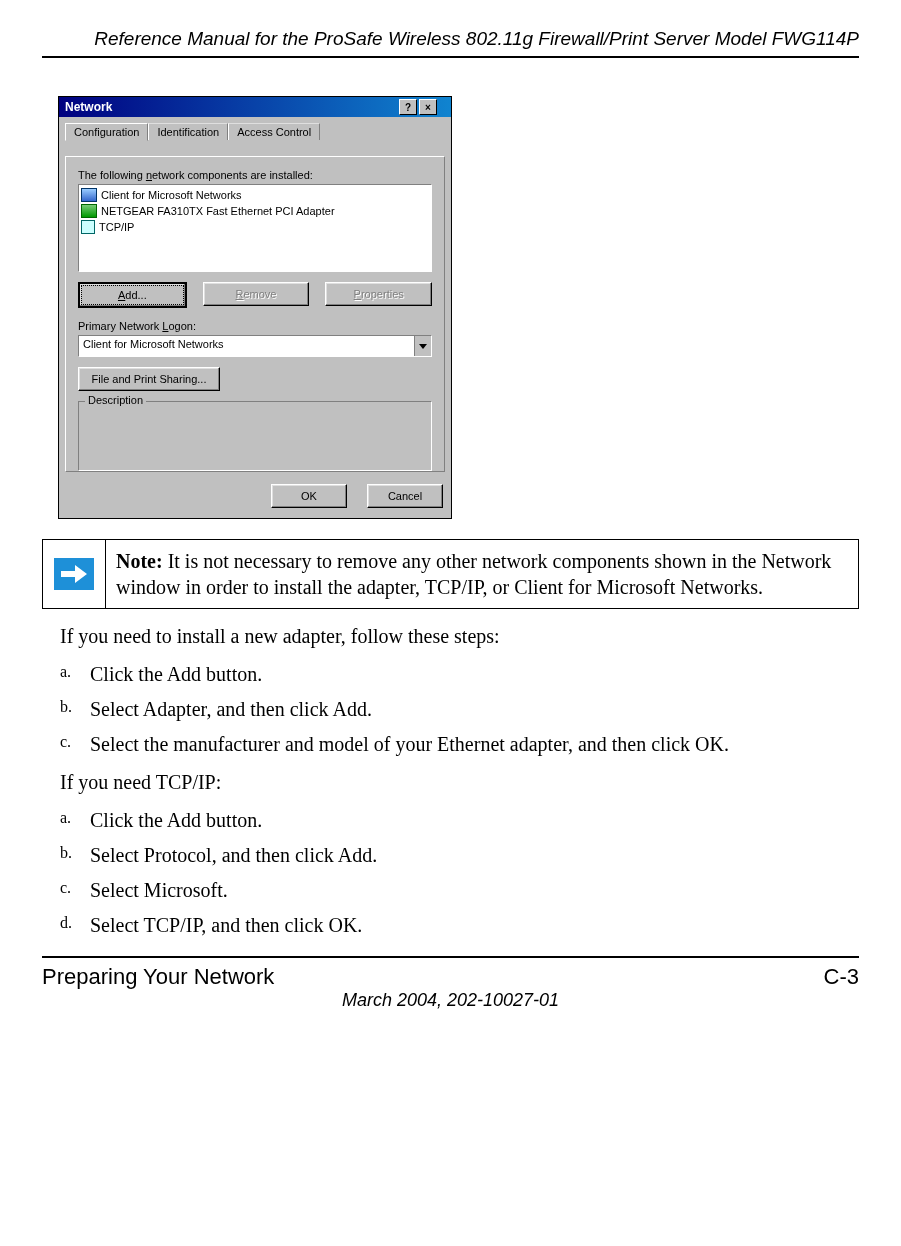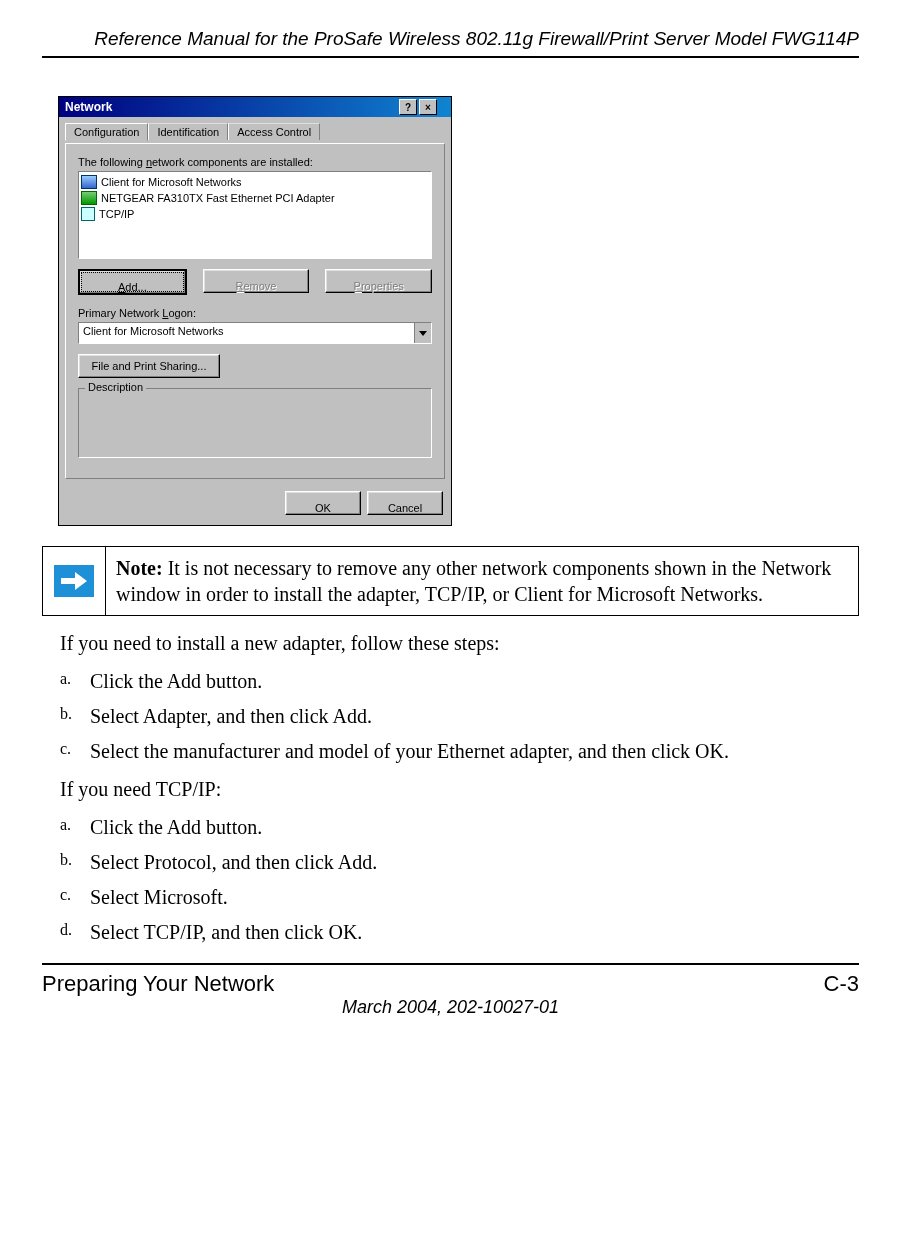--- a/index.html
+++ b/index.html
@@ -4,46 +4,46 @@
 <style>
   html,body{margin:0;padding:0;background:#fff;font-family:"Times New Roman",Times,serif;color:#000}
   .page{width:901px;height:1246px;position:relative;box-sizing:border-box;padding:28px 42px 0 42px}
   .running-head{font-style:italic;font-size:19px;text-align:right;font-family:Arial,Helvetica,sans-serif;margin-bottom:6px}
   .hr-top{border:none;border-top:2px solid #000;margin:0 0 38px 0}
   .dialog-wrap{margin-left:16px;margin-bottom:20px}
   .dialog{width:392px;background:#c0c0c0;border:1px solid #000;font-family:"MS Sans Serif",Tahoma,Arial,sans-serif;font-size:11px;color:#000}
   .titlebar{background:linear-gradient(to right,#000080,#1084d0);color:#fff;display:flex;align-items:center;justify-content:space-between;padding:2px 14px 2px 6px;font-weight:bold;font-size:12px}
   .titlebar-btns{display:flex;gap:2px}
   .tbtn{width:16px;height:14px;background:#c0c0c0;border:1px solid #fff;border-right-color:#000;border-bottom-color:#000;display:flex;align-items:center;justify-content:center;font-family:Arial;font-size:10px;font-weight:bold;color:#000}
-  .tabs{display:flex;margin:6px 6px 3px 6px}
+  .tabs{display:flex;margin:6px 6px 16px 6px}
   .tab{background:#c0c0c0;border:1px solid #fff;border-bottom:none;border-right-color:#808080;padding:2px 8px;font-size:11px;position:relative}
   .tab.active{border-bottom:1px solid #c0c0c0;z-index:2;margin-bottom:-1px}
   .tab:not(.active){border-top-color:#dfdfdf}
-  .panel{margin:0 6px 6px 6px;border:1px solid #fff;border-top-color:#fff;border-left-color:#fff;border-right-color:#808080;border-bottom-color:#808080;padding:12px 12px 20px 12px}
+  .panel{margin:0 6px 6px 6px;border:1px solid #fff;border-top-color:#fff;border-left-color:#fff;border-right-color:#808080;border-bottom-color:#808080;padding:12px 12px 0 12px}
   .lbl{font-size:11px;margin-bottom:3px}
   .listbox{background:#fff;border:1px solid #808080;border-right-color:#fff;border-bottom-color:#fff;height:82px;padding:2px;overflow:hidden}
   .li{display:flex;align-items:center;gap:4px;font-size:11px;padding:1px 0}
   .ico{width:14px;height:12px;display:inline-block}
   .ico-client{background:linear-gradient(#9cf,#36c);border:1px solid #036}
   .ico-nic{background:linear-gradient(#7c7,#090);border:1px solid #060}
   .ico-tcp{width:12px;height:12px;border:1px solid #066;background:#cff;position:relative}
   .btnrow{display:flex;gap:16px;margin:10px 0 12px 0}
-  .winbtn{flex:1;height:22px;background:#c0c0c0;border:1px solid #fff;border-right-color:#000;border-bottom-color:#000;box-shadow:inset -1px -1px #808080,inset 1px 1px #dfdfdf;font-size:11px;display:flex;align-items:flex-end;justify-content:center}
+  .winbtn{flex:1;height:22px;background:#c0c0c0;border:1px solid #fff;border-right-color:#000;border-bottom-color:#000;box-shadow:inset -1px -1px #808080,inset 1px 1px #dfdfdf;font-size:11px;display:flex;align-items:center;justify-content:center}
   .winbtn.focus{outline:1px dotted #000;outline-offset:-4px;border:2px solid #000}
   .winbtn .u{text-decoration:underline}
   .winbtn.disabled{color:#808080;text-shadow:1px 1px #fff}
   .combo{display:flex;height:20px;background:#fff;border:1px solid #808080;border-right-color:#fff;border-bottom-color:#fff}
   .combo-text{flex:1;padding:2px 4px;font-size:11px}
   .combo-btn{width:16px;background:#c0c0c0;border-left:1px solid #808080;display:flex;align-items:center;justify-content:center}
   .combo-btn svg{width:8px;height:8px}
   .fps-row{margin:10px 0 8px 0}
   .fps-btn{width:140px;height:22px;background:#c0c0c0;border:1px solid #fff;border-right-color:#000;border-bottom-color:#000;box-shadow:inset -1px -1px #808080,inset 1px 1px #dfdfdf;font-size:11px;display:flex;align-items:center;justify-content:center}
   .groupbox{border:1px solid #808080;border-right-color:#fff;border-bottom-color:#fff;padding:6px;margin-top:10px;position:relative;height:56px}
   .groupbox-title{position:absolute;top:-8px;left:6px;background:#c0c0c0;padding:0 3px;font-size:11px}
-  .dlg-footer{display:flex;justify-content:flex-end;gap:6px;padding:6px 8px 10px 8px}
+  .dlg-footer{display:flex;justify-content:flex-end;gap:20px;padding:6px 8px 10px 8px}
   .dlg-footer .winbtn{flex:0 0 74px;height:22px}
   .body-text{font-size:20px;line-height:1.35;margin:14px 0 22px 18px}
   .note-box{border:1.5px solid #000;display:flex;margin:0 0 14px 0}
   .note-icon-cell{width:62px;border-right:1.5px solid #000;display:flex;align-items:center;justify-content:center;padding:10px 0}
   .note-arrow{width:40px;height:32px;background:#1e90d8;position:relative;display:flex;align-items:center;justify-content:center}
   .note-arrow svg{width:30px;height:22px}
   .note-text{flex:1;padding:8px 10px;font-size:20px;line-height:1.3}
   .para{font-size:20px;margin:10px 0 10px 18px;line-height:1.35}
   .step{display:flex;font-size:20px;margin:6px 0 6px 18px;line-height:1.45}
   .step-letter{width:30px;flex:none;font-size:16px}

